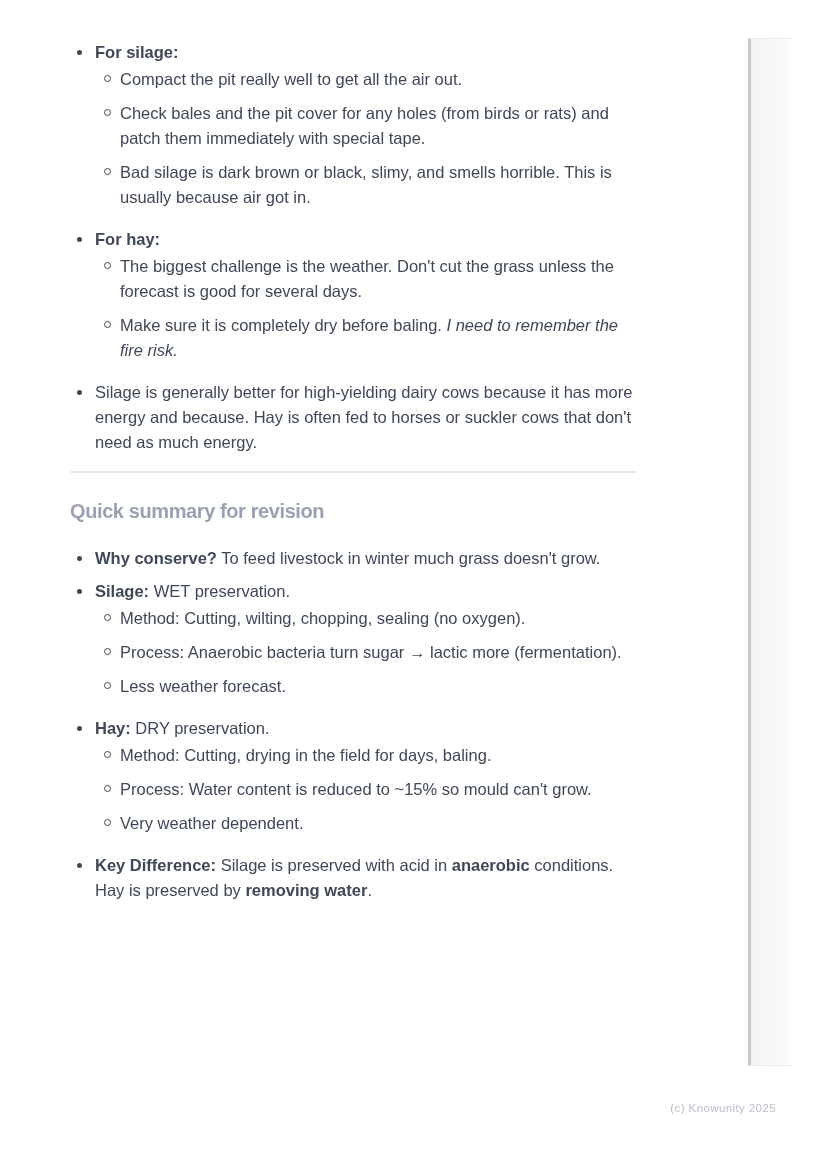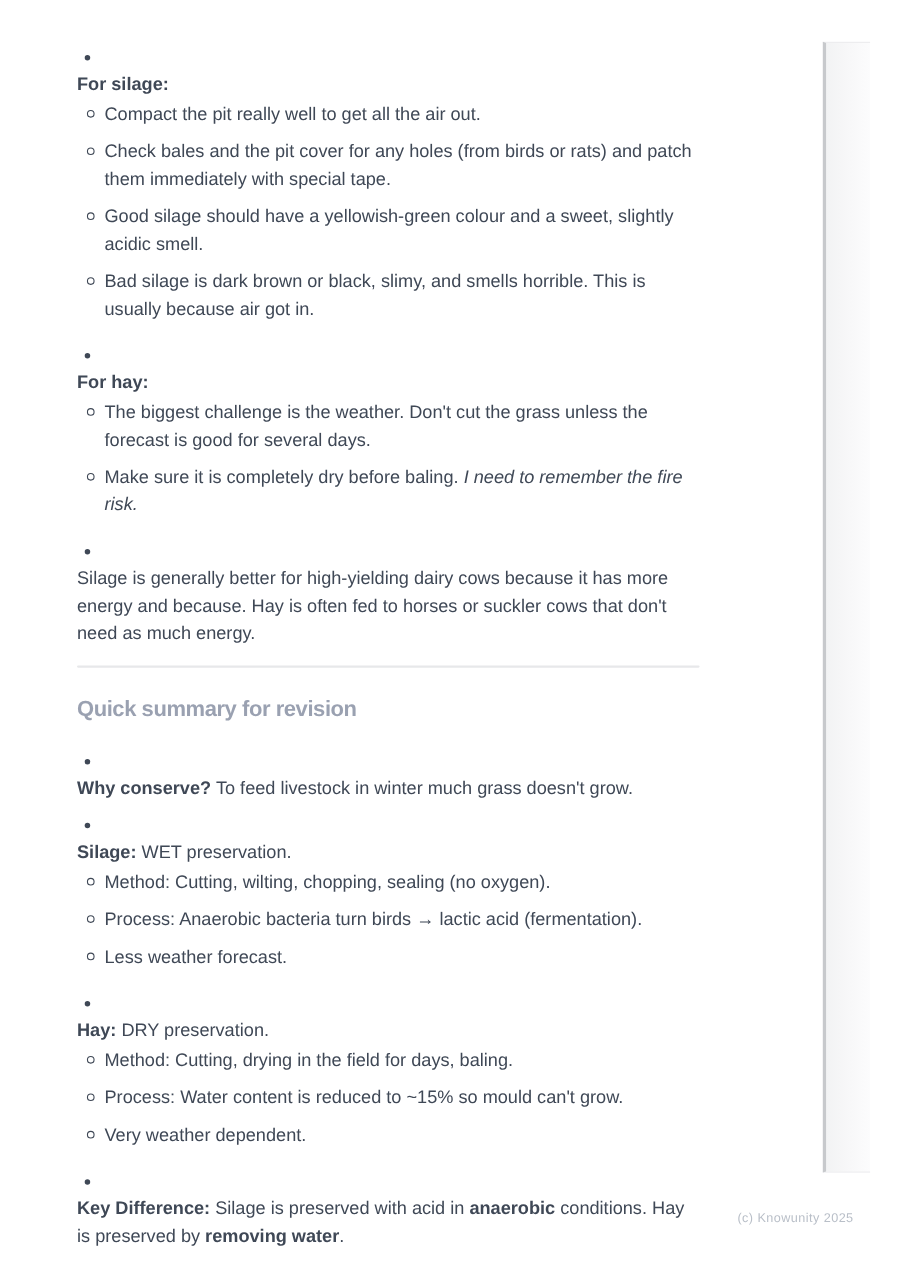--- a/index.html
+++ b/index.html
@@ -12,21 +12,21 @@
   }
   .page { position: relative; width: 828px; height: 1171px; background: #fff; }
   .content {
     position: absolute; left: 70px; top: 40px; width: 566px;
     font-size: 16.5px; line-height: 25px;
   }
   strong { font-weight: 700; color: var(--body-text, #3f4856); }
   em { font-style: italic; }
 
   
-  .li1 { display: flex; margin-bottom: 8px; flex-direction: column; }
+  .li1 { display: flex; margin-bottom: 8px; }
   .li1 > .marker-col { flex: 0 0 25px; display: flex; justify-content: flex-start; }
   .dot {
     width: 5px; height: 5px; border-radius: 50%;
     background: var(--body-text, #3f4856);
     margin-top: 10px; margin-left: 7px;
   }
   .li-body { flex: 1 1 auto; min-width: 0; }
   .title-line { margin-bottom: 2px; }
 
   .sublist { margin-top: 2px; }
@@ -88,26 +88,20 @@
           <div class="li2">
             <div class="marker-col">
                 <span class="ring"></span>
               </div>
             <div class="li-text">Check bales and the pit cover for any holes (from birds or rats) and patch them immediately with special tape.</div>
           </div>
           <div class="li2">
             <div class="marker-col">
                 <span class="ring"></span>
               </div>
-            <div class="li-text">Good silage should have a yellowish-green colour and a sweet, slightly acidic smell.</div>
-          </div>
-          <div class="li2">
-            <div class="marker-col">
-                <span class="ring"></span>
-              </div>
             <div class="li-text">Bad silage is dark brown or black, slimy, and smells horrible. This is usually because air got in.</div>
           </div>
         </div>
       </div>
     </div>
 
     <div class="li1">
       <div class="marker-col">
           <span class="dot"></span>
         </div>
@@ -158,21 +152,21 @@
           <div class="li2">
             <div class="marker-col">
                 <span class="ring"></span>
               </div>
             <div class="li-text">Method: Cutting, wilting, chopping, sealing (no oxygen).</div>
           </div>
           <div class="li2">
             <div class="marker-col">
                 <span class="ring"></span>
               </div>
-            <div class="li-text">Process: Anaerobic bacteria turn birds → lactic acid (fermentation).</div>
+            <div class="li-text">Process: Anaerobic bacteria turn sugar → lactic more (fermentation).</div>
           </div>
           <div class="li2">
             <div class="marker-col">
                 <span class="ring"></span>
               </div>
             <div class="li-text">Less weather forecast.</div>
           </div>
         </div>
       </div>
     </div>

